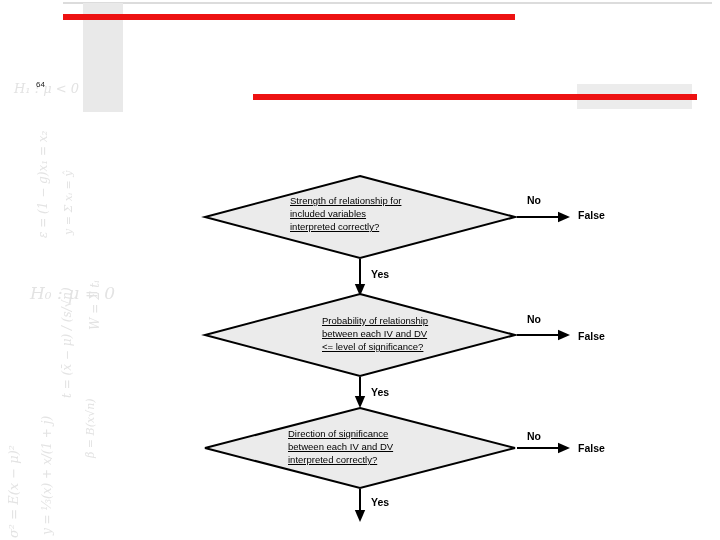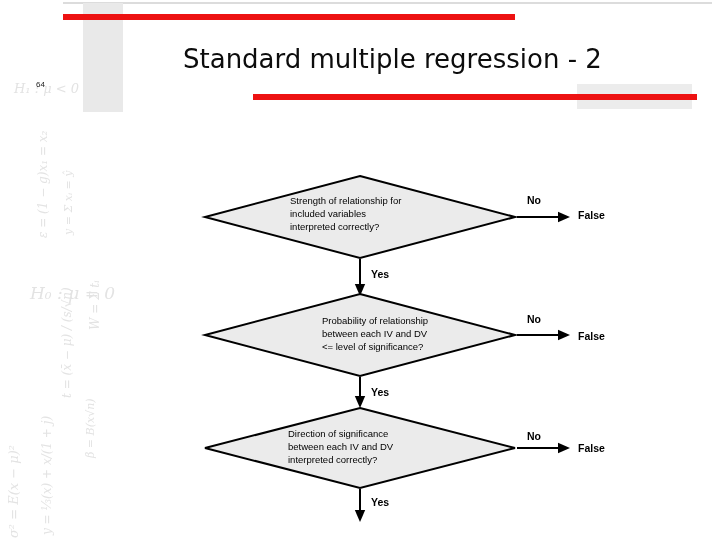--- a/index.html
+++ b/index.html
@@ -27,36 +27,35 @@
     font-style:italic; color:#e3e3e3; white-space:nowrap;
   }
   .wm.vert { transform-origin:0 0; transform:rotate(-90deg); }
   
   .flow-svg { position:absolute; left:0; top:0; width:720px; height:540px; }
   .flow-svg polygon.diamond { fill:#ebebeb; stroke:#000; stroke-width:2; }
   .flow-svg line { stroke:#000; stroke-width:2; }
   .flow-svg polygon.head { fill:#000; stroke:none; }
   
   .dtext { position:absolute; font-size:9.5px; line-height:13px; color:#000; }
-  .dtext div { white-space:nowrap; }
+  .dtext div { white-space:nowrap;text-decoration:underline; }
   .lbl { position:absolute; font-size:10.5px; line-height:13px; color:#000; white-space:nowrap;font-weight:bold; }
 </style>
 </head>
 <body>
 
 <div class="slide">
 
   <div class="topline"></div>
   <div class="graybar-left"></div>
   <div class="redbar1"></div>
   <div class="graybox-right"></div>
   <div class="redbar2"></div>
 
   <div class="pagenum">64</div>
-  <div class="title">Standard multiple regression - 2</div>
 
   <div class="watermark">
     <span class="wm" style="left:14px; top:81px;  font-size:13px;">H₁ : μ &lt; 0</span>
     <span class="wm vert" style="left:36px; top:238px; font-size:12px;">ε = (1 − g)x₁ = x₂</span>
     <span class="wm vert" style="left:62px; top:235px; font-size:11px;">y = Σ xᵢ = ŷ</span>
     <span class="wm vert" style="left:88px; top:330px; font-size:12px;">W = Σ tᵢ</span>
     <span class="wm" style="left:30px; top:283px; font-size:17px;">H₀ : μ = 0</span>
     <span class="wm vert" style="left:60px; top:398px; font-size:12px;">t = (x̄ − μ) / (s/√n)</span>
     <span class="wm vert" style="left:6px;  top:538px; font-size:13px;">σ² = E(x − μ)²</span>
     <span class="wm vert" style="left:40px; top:535px; font-size:12px;">y = ⅓(x) + x/(1 + j)</span>

